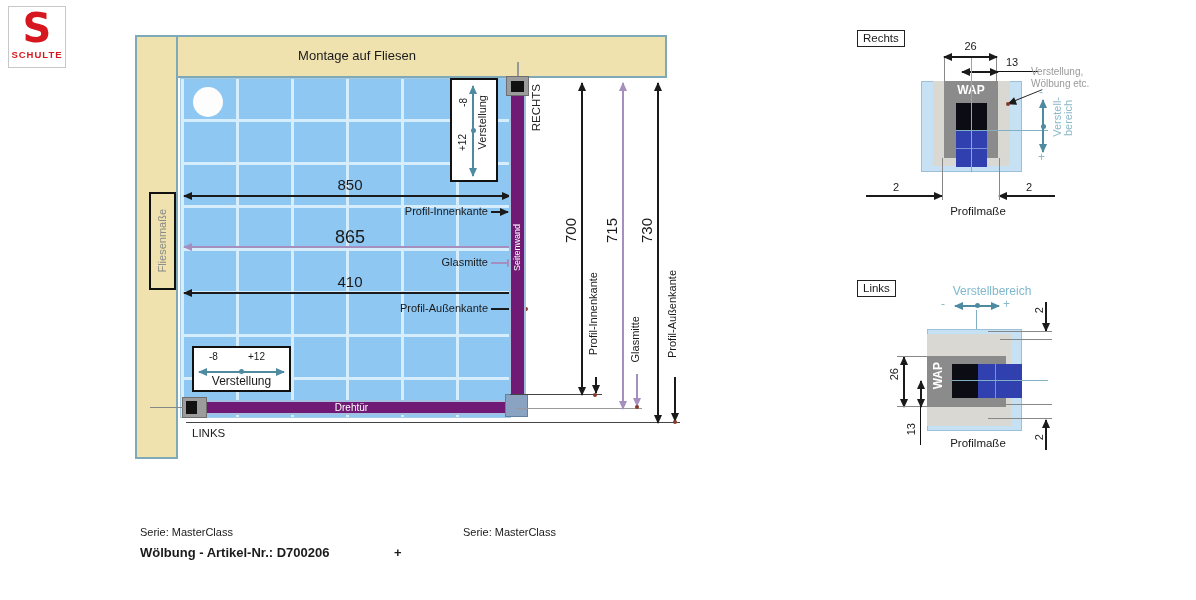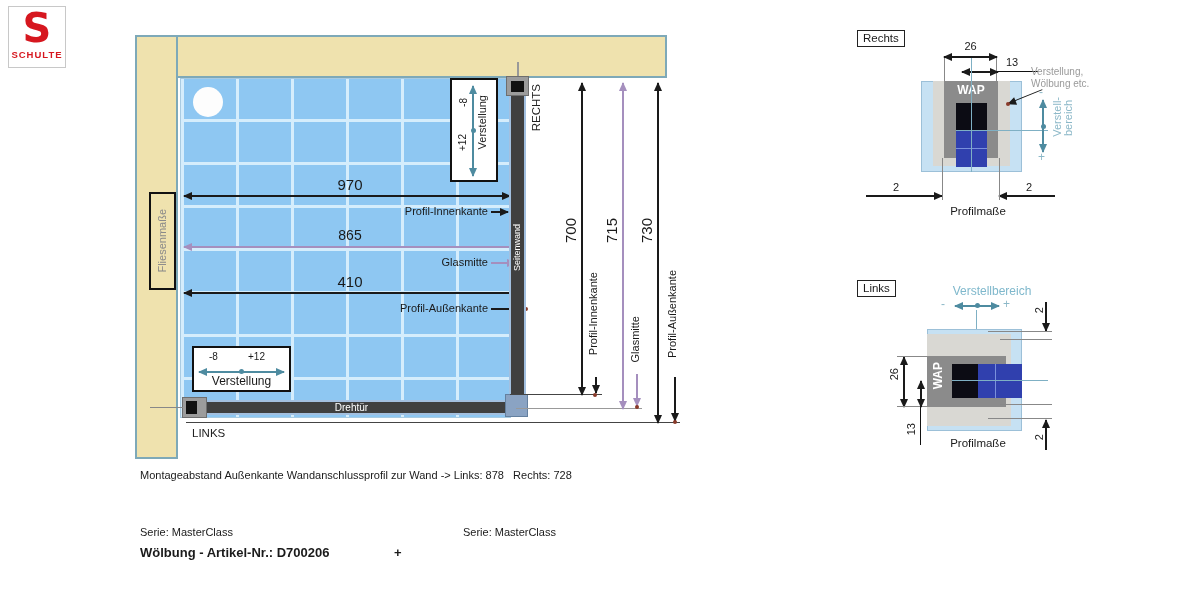--- a/index.html
+++ b/index.html
@@ -26,54 +26,55 @@
   .vc-teal{background:#4e8ba0}.vc-teal::before{border-bottom-color:#4e8ba0}.vc-teal::after{border-top-color:#4e8ba0}
   .rdot{position:absolute;width:4px;height:4px;border-radius:50%;background:#8a3a2a}
   .cdot{position:absolute;width:5px;height:5px;border-radius:50%;background:#4e8ba0}
   .xline{position:absolute}
   
   .wall{position:absolute;background:#efe2ae;border:2px solid #7ea9b8;box-sizing:border-box}
   .tiles{position:absolute;background-color:#8ec7f2;border:1px solid #a9cbe2;box-sizing:border-box;
          background-image:linear-gradient(90deg,#d5edfc 3px,transparent 3px),
                           linear-gradient(0deg,#d5edfc 3px,transparent 3px);
          background-size:55px 43px}
-  .profile{position:absolute;background:#404040;border:2px solid #a3c0e0;box-sizing:border-box;
+  .profile{position:absolute;background:#701a75;border:2px solid #a3c0e0;box-sizing:border-box;
            display:flex;align-items:center;justify-content:center}
   .graycap{position:absolute;background:#9c9c9c;border:1px solid #6e6e6e;box-sizing:border-box}
   .vbox{position:absolute;background:#fff;border:2px solid #111;box-sizing:border-box}
   .ltteal{color:#8cb8c8}
 </style>
 </head>
 <body>
 
 <div id="canvas">
 
   <div class="abs" style="left:8px;top:6px;width:56px;height:60px;background:#fff;border:1px solid #c8c8c8;text-align:center">
     <div style="font-size:40px;font-weight:bold;color:#d6171f;line-height:40px;margin-top:1px;font-family:'DejaVu Sans',sans-serif">S</div>
     <div style="font-size:9.5px;font-weight:bold;color:#d6171f;letter-spacing:1px;margin-top:1px">SCHULTE</div>
   </div>
 
   <div class="wall" style="left:135px;top:35px;width:532px;height:43px"></div>
   <div class="wall" style="left:135px;top:35px;width:43px;height:424px"></div>
+  <div class="lbl" style="left:167px;top:49px;width:380px;text-align:center;font-size:13px">Montage auf Fliesen</div>
 
   <div class="tiles" style="left:180px;top:78px;width:331px;height:340px"></div>
   <div class="abs" style="left:193px;top:87px;width:30px;height:30px;border-radius:50%;background:#fdfdfd"></div>
 
   <div class="abs" style="left:149px;top:192px;width:27px;height:98px;border:2px solid #111;box-sizing:border-box;display:flex;align-items:center;justify-content:center">
     <span class="vt" style="position:static;color:#8a8a8a;font-size:11px">Fliesenmaße</span>
   </div>
 
   <div class="arr-h" style="left:184px;top:195px;width:326px"></div>
-  <div class="lbl" style="left:300px;top:176px;width:100px;text-align:center;font-size:15px">970</div>
+  <div class="lbl" style="left:300px;top:176px;width:100px;text-align:center;font-size:15px">850</div>
   <div class="lbl" style="left:352px;top:205px;width:136px;text-align:right;font-size:11px">Profil-Innenkante</div>
   <div class="arr-h-r" style="left:491px;top:211px;width:17px"></div>
   <div class="rdot" style="left:509px;top:210px"></div>
 
   <div class="arr-h hc-purple" style="left:184px;top:246px;width:333px"></div>
-  <div class="lbl" style="left:300px;top:227px;width:100px;text-align:center;font-size:14px">865</div>
+  <div class="lbl" style="left:300px;top:227px;width:100px;text-align:center;font-size:18px">865</div>
   <div class="lbl" style="left:385px;top:256px;width:103px;text-align:right;font-size:11px">Glasmitte</div>
   <div class="arr-h-r hc-purple" style="left:491px;top:262px;width:24px"></div>
   <div class="rdot" style="left:517px;top:261px"></div>
 
   <div class="arr-h" style="left:184px;top:292px;width:340px"></div>
   <div class="lbl" style="left:300px;top:273px;width:100px;text-align:center;font-size:15px">410</div>
   <div class="lbl" style="left:352px;top:302px;width:136px;text-align:right;font-size:11px">Profil-Außenkante</div>
   <div class="arr-h-r" style="left:491px;top:308px;width:31px"></div>
   <div class="rdot" style="left:524px;top:307px"></div>
 
@@ -200,19 +201,18 @@
   <div class="vt" style="left:1034px;top:307px;font-size:11px">2</div>
   <div class="arr-v-d" style="left:1045px;top:302px;height:29px"></div>
   <div class="xline" style="left:988px;top:331px;width:64px;height:1px;background:#888"></div>
   <div class="xline" style="left:1000px;top:339px;width:52px;height:1px;background:#888"></div>
   <div class="vt" style="left:1034px;top:434px;font-size:11px">2</div>
   <div class="arr-v-u" style="left:1045px;top:420px;height:30px"></div>
   <div class="xline" style="left:1000px;top:404px;width:52px;height:1px;background:#888"></div>
   <div class="xline" style="left:988px;top:418px;width:64px;height:1px;background:#888"></div>
   <div class="lbl" style="left:928px;top:437px;width:100px;text-align:center;font-size:11.5px">Profilmaße</div>
 
-  <div class="lbl" style="left:140px;top:469px;font-size:11px;white-space:pre">Montageabstand Außenkante Wandanschlussprofil zur Wand -&gt; Links: 878   Rechts: 728</div>
   <div class="lbl" style="left:140px;top:526px;font-size:11px">Serie: MasterClass</div>
   <div class="lbl" style="left:463px;top:526px;font-size:11px">Serie: MasterClass</div>
   <div class="lbl" style="left:140px;top:546px;font-size:13px;font-weight:bold">Wölbung - Artikel-Nr.: D700206</div>
   <div class="lbl" style="left:394px;top:546px;font-size:13px;font-weight:bold">+</div>
 
 </div>
 
 </body></html>

